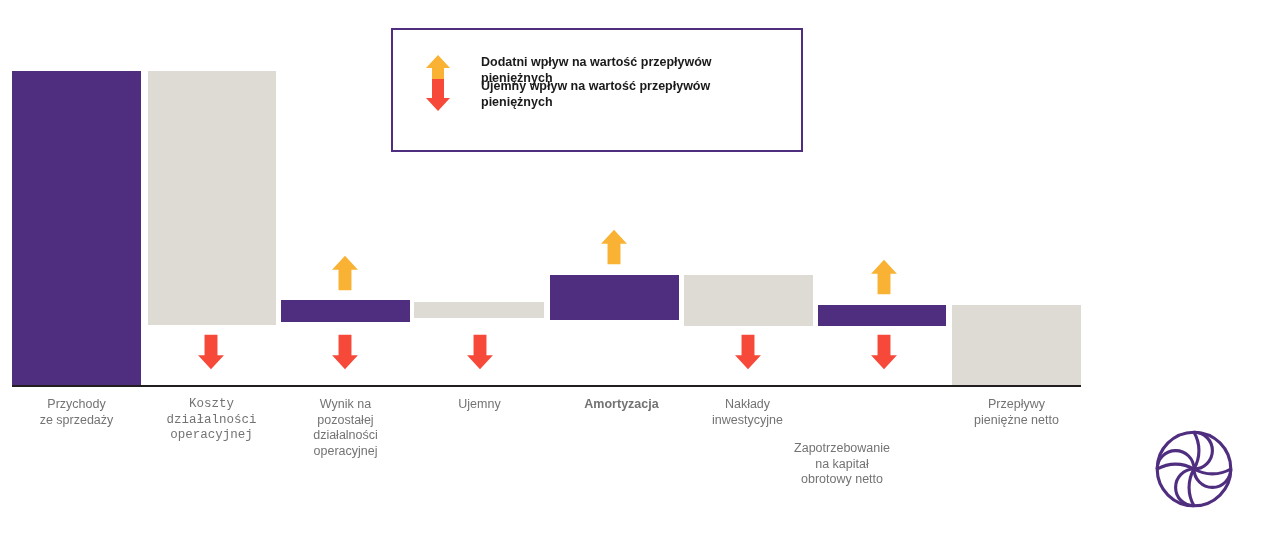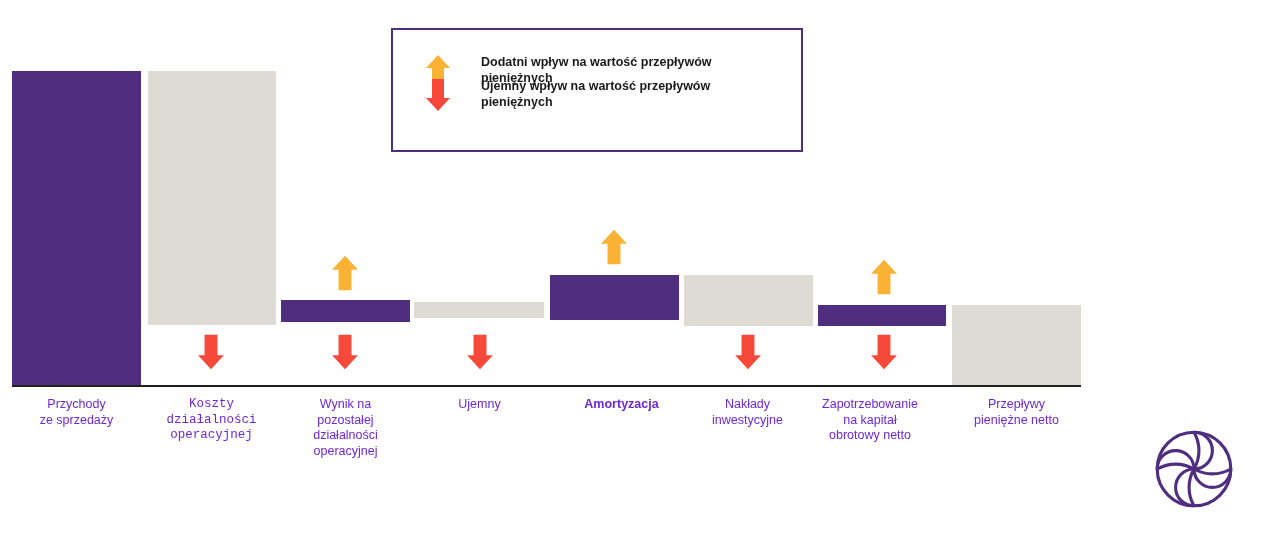--- a/index.html
+++ b/index.html
@@ -47,21 +47,21 @@
     position: absolute;
   }
   .arrow svg { display: block; }
 
   
   .cat-label {
     position: absolute;
     text-align: center;
     font-size: 12.5px;
     line-height: 15.5px;
-    color: #6d28d9;
+    color: #737373;
     font-family: "Liberation Sans", sans-serif;
     white-space: pre-line;
     top: 397px;
   }
 
   
   #legend {
     position: absolute;
     left: 391px;
     top: 28px;
@@ -170,21 +170,21 @@
 działalności
 operacyjnej</div>
       <div class="cat-label" style="left: 280px; width: 131px;">Wynik na
 pozostałej
 działalności
 operacyjnej</div>
       <div class="cat-label" style="left: 414px; width: 131px;">Ujemny</div>
       <div class="cat-label" style="left: 556px; width: 131px; font-weight: bold;">Amortyzacja</div>
       <div class="cat-label" style="left: 682px; width: 131px;">Nakłady
 inwestycyjne</div>
-      <div class="cat-label" style="left: 800px; width: 140px;">Zapotrzebowanie
+      <div class="cat-label" style="left: 772px; width: 140px; margin-top: 44px;">Zapotrzebowanie
 na kapitał
 obrotowy netto</div>
       <div class="cat-label" style="left: 950px; width: 133px;">Przepływy
 pieniężne netto</div>
     </div>
 
   <div id="legend">
     <div class="legend-row" id="legend-row-positive">
       <span class="legend-icon">
         <svg width="26" height="34" viewBox="0 0 26 34" aria-hidden="true">

